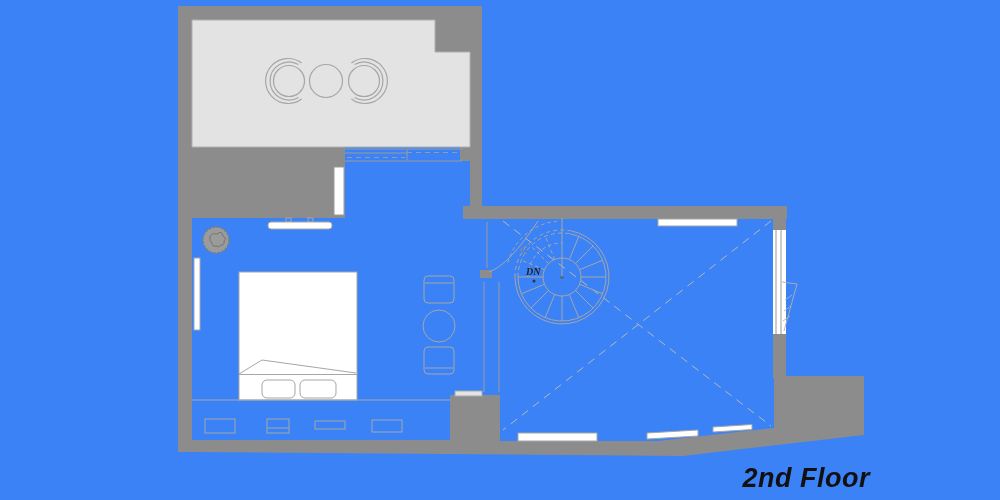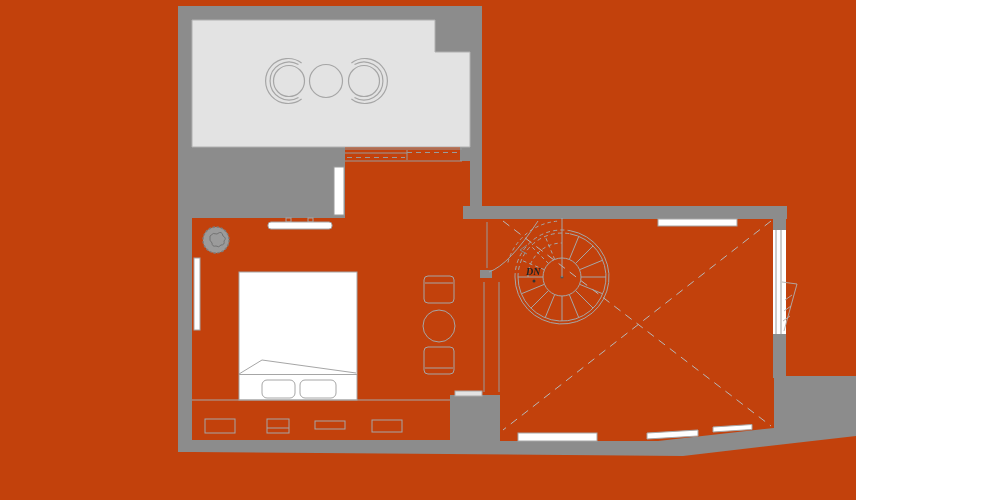--- a/index.html
+++ b/index.html
@@ -1,16 +1,16 @@
 <!DOCTYPE html>
 <html><head>
 <meta charset="utf-8">
 <style>
   html,body{margin:0;padding:0;background:#ffffff;}
-  .stage{position:relative;width:856px;height:500px;background:#c2410c;overflow:hidden;
+  .stage{position:relative;width:1000px;height:500px;background:#3b82f6;overflow:hidden;
          font-family:"Liberation Sans",sans-serif;}
   .plan-svg{position:absolute;left:0;top:0;width:1000px;height:500px;}
   .floor-label{position:absolute;left:700px;top:463px;width:170px;text-align:right;
                font-family:"Liberation Sans",sans-serif;font-style:italic;font-weight:600;
                font-size:27px;line-height:30px;color:#111;letter-spacing:0.5px;}
 </style>
 </head>
 <body>
 
 <div class="stage">
@@ -175,13 +175,14 @@
 
       <path d="M527,245 L520,250 L527,254" stroke="#8a8a8a"></path>
     </g>
 
     <g>
       <text x="526" y="275" font-size="10" font-style="italic" font-weight="bold" fill="#222222" font-family="Liberation Serif, serif">DN</text>
       <circle cx="534" cy="281" r="1.5" fill="#333333"></circle>
     </g>
   </svg>
 
+  <div class="floor-label">2nd Floor</div>
 </div>
 
 </body></html>

